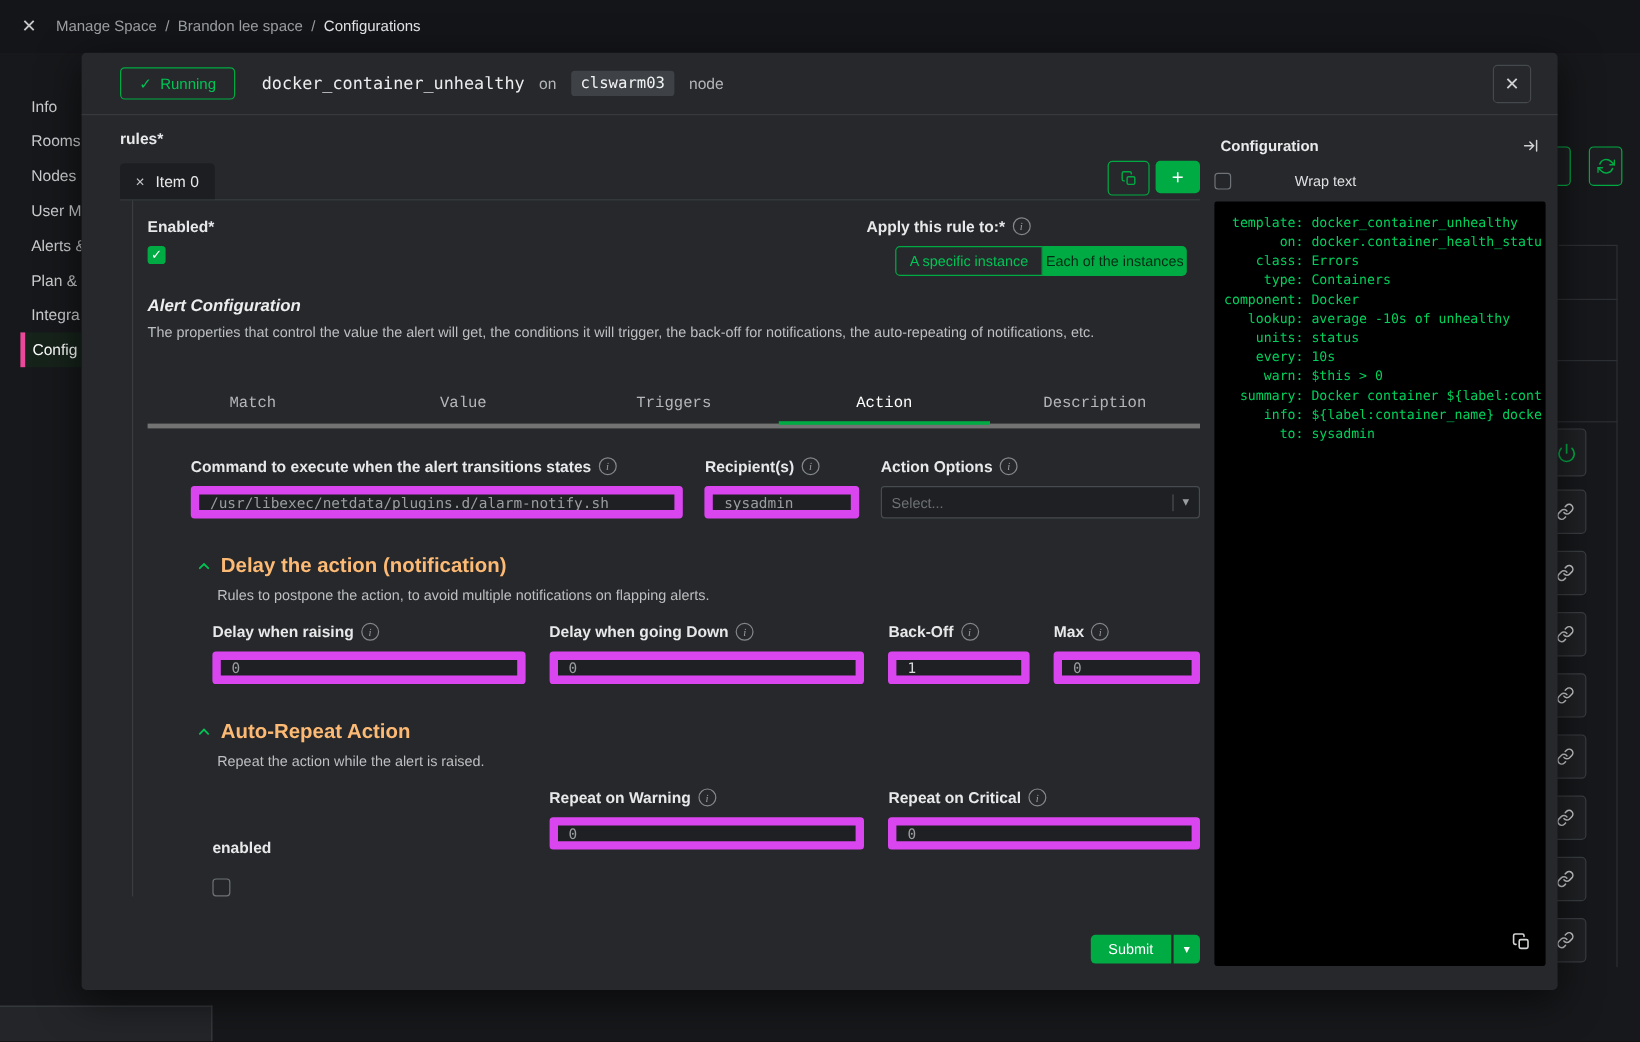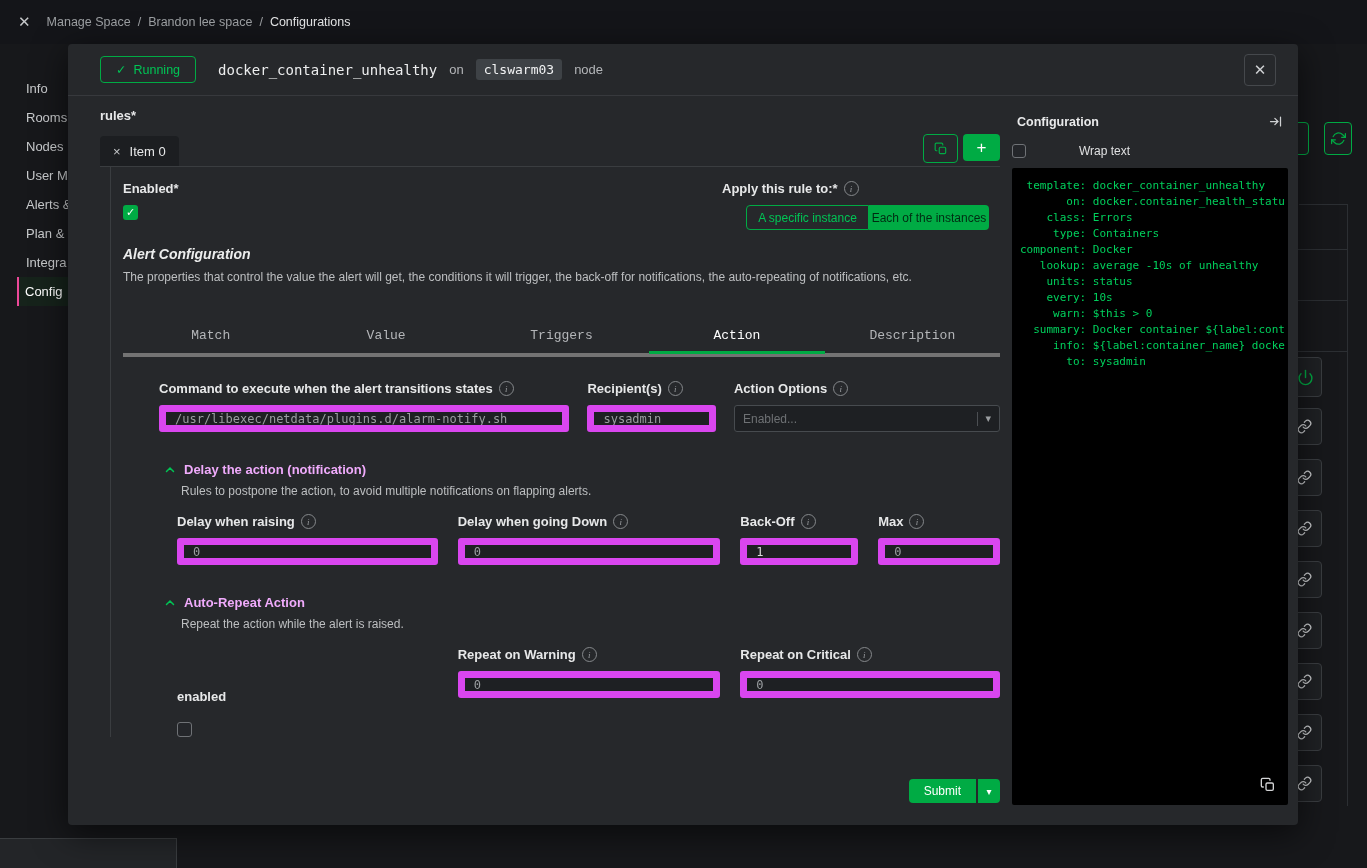--- a/index.html
+++ b/index.html
@@ -14,21 +14,21 @@
   .tb-close{color:#c6c8ca;font-size:15px;cursor:pointer;}
   .crumbs{display:flex;align-items:center;gap:7px;font-size:12.5px;color:#9da0a3;}
   .crumb{color:#9da0a3;}
   .crumb.current{color:#e4e5e6;}
 
   
   .sidebar{position:absolute;left:0;top:44px;width:68px;bottom:0;overflow:hidden;}
   .side-items{margin:30px 0 0 17px;width:51px;}
   .side-item{height:29px;display:flex;align-items:center;padding-left:9px;
              font-size:13px;color:#caccce;white-space:nowrap;overflow:hidden;cursor:pointer;}
-  .side-item.active{color:#fff;background:#16231b;border-left:2px solid #ec4899;padding-left:6px;}
+  .side-item.active{color:#fff;background:#16231b;border-left:4px solid #ec4899;padding-left:6px;}
 
   
   .bg-abs{position:absolute;box-sizing:border-box;}
   .ghost-btn{border:1px solid #00ab44;border-radius:4px;background:#1c1e21;
              display:flex;align-items:center;justify-content:center;}
   .cell-line{background:#2c2f33;}
   .icon-box{border:1px solid #3a3d41;border-radius:4px;background:#1f2124;
             display:flex;align-items:center;justify-content:center;}
 
   .bottom-box{position:absolute;left:0;top:838px;width:177px;height:30px;background:#232528;
@@ -101,21 +101,21 @@
   .inp.bright{color:#dadbdc;}
   .w-cmd{width:412px;}.w-rcp{width:129px;}.w-opt{width:267px;}
   .select{display:flex;align-items:center;padding:0 8px;height:27px;background:#1e2023;
           border:1px solid #474b4f;border-radius:3px;box-sizing:border-box;cursor:pointer;}
   .select .ph{flex:1;font-size:12px;color:#6e7174;}
   .sel-div{width:1px;height:14px;background:#4c4f53;margin:0 7px;}
   .sel-chev{color:#9b9ea1;font-size:11px;}
 
   .sub-section{margin-top:30px;}
   .ss-head{display:flex;align-items:center;gap:8px;margin-left:5px;cursor:pointer;}
-  .ss-title{font-size:13px;font-weight:bold;color:#f0abfc;}
+  .ss-title{font-size:17px;font-weight:bold;color:#fdba74;}
   .ss-desc{font-size:12px;color:#bdbfc1;margin:7px 0 0 22px;}
   .ss-body{margin-left:18px;margin-top:16px;display:flex;gap:20px;}
   .w-d1{width:261px;}.w-d2{width:263px;}.w-d3{width:118px;}.w-d4{width:122px;}
   .w-r1{width:261px;margin-top:42px;}.w-r2{width:263px;}.w-r3{width:260px;}
 
   .submit-row{position:absolute;right:0;bottom:22px;display:flex;}
   .submit-btn{height:24px;padding:0 15px;background:#00ab44;border-radius:4px 0 0 4px;color:#fff;
               font-size:12px;display:flex;align-items:center;cursor:pointer;}
   .submit-caret{width:22px;height:24px;background:#00ab44;border-radius:0 4px 4px 0;margin-left:2px;
                 display:flex;align-items:center;justify-content:center;color:#fff;font-size:10px;cursor:pointer;}
@@ -314,21 +314,21 @@
                 <span class="info">i</span>
               </div>
               <input class="inp" type="text" value="sysadmin" style="">
             </div>
             <div class="field w-opt">
               <div class="fld-label">
                 <span>Action Options</span>
                 <span class="info">i</span>
               </div>
               <div class="select">
-                <span class="ph">Enabled...</span>
+                <span class="ph">Select...</span>
                 <span class="sel-div"></span>
                 <span class="sel-chev">▾</span>
               </div>
             </div>
           </div>
 
           <div class="sub-section">
             <div class="ss-head">
               <svg viewBox="0 0 24 24" width="12" height="12" fill="none" stroke="#00c455" stroke-width="3" stroke-linecap="round">
                   <path d="M5 15l7-7 7 7"></path>

